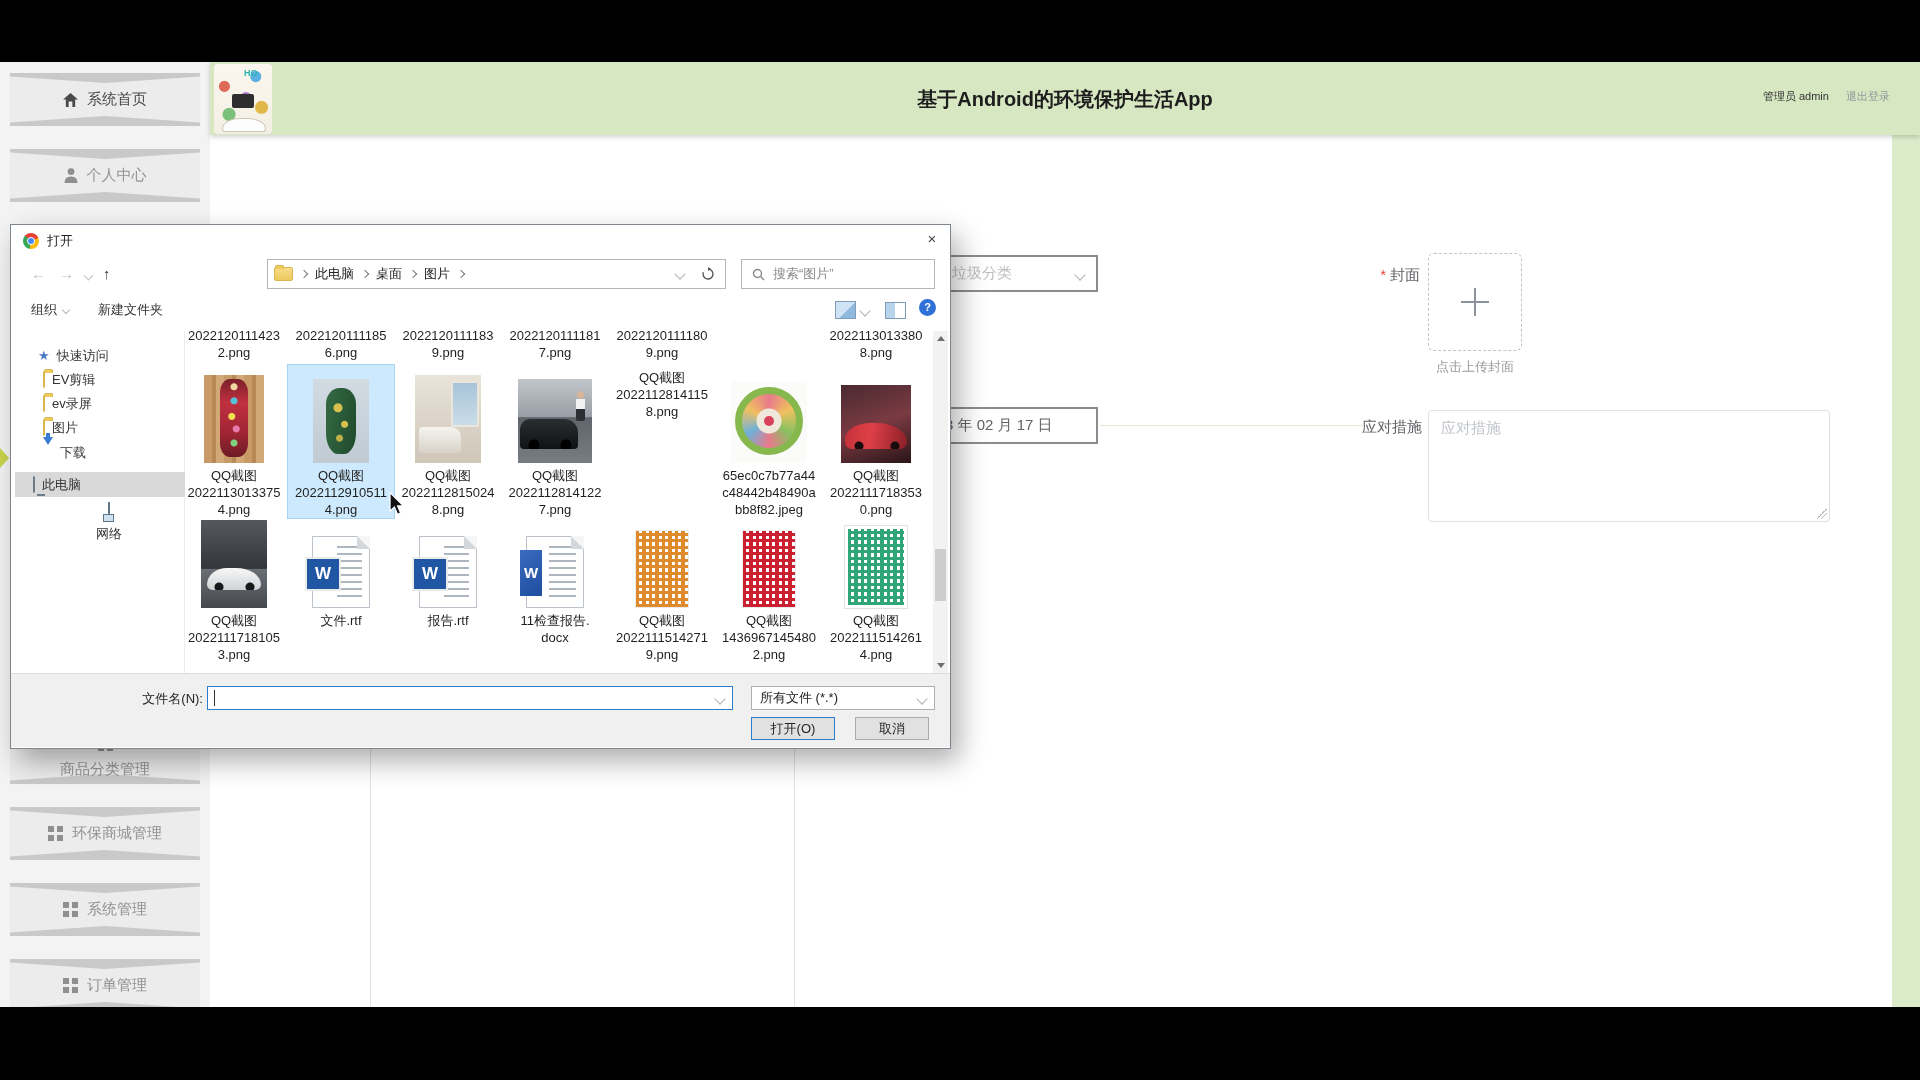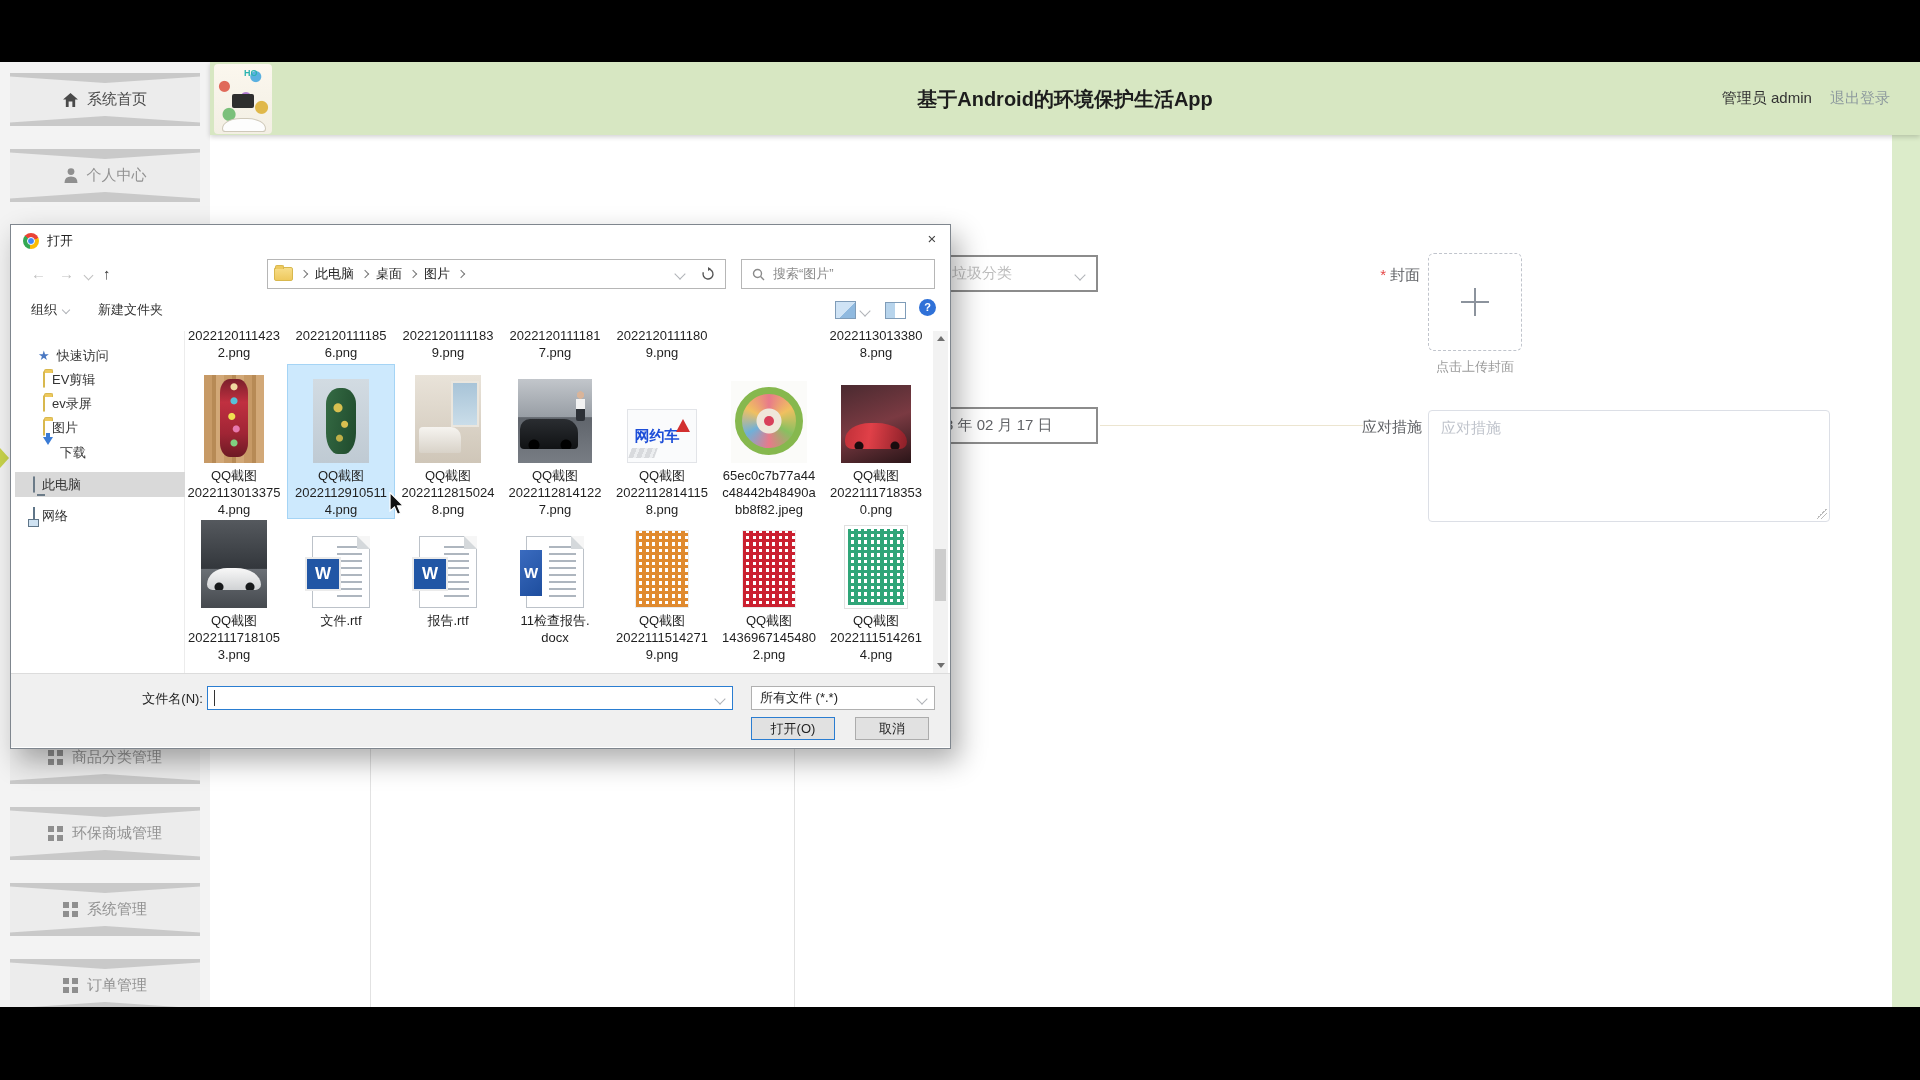--- a/index.html
+++ b/index.html
@@ -10,21 +10,21 @@
   
   .bar{position:absolute;left:0;width:1920px;background:#000;z-index:50;}
   .bar.top{top:0;height:62px;}
   .bar.bottom{top:1007px;height:73px;}
   .main-bg{left:210px;top:135px;width:1682px;height:872px;background:#fff;z-index:1;}
   .green-strip{left:1892px;top:135px;width:28px;height:872px;background:#dcecca;z-index:2;}
   .sidebar{left:0;top:62px;width:210px;height:945px;background:#f3f3f3;z-index:3;}
   .header{left:210px;top:62px;width:1710px;height:73px;background:#d7e7c2;z-index:4;
           box-shadow:0 2px 5px rgba(0,0,0,.18);}
   .page-title{position:absolute;left:0;right:0;top:24px;text-align:center;font-size:20px;font-weight:bold;color:#1d1d1d;}
-  .userbar{position:absolute;right:30px;top:27px;font-size:15px;color:#333;}
+  .userbar{position:absolute;right:30px;top:27px;font-size:11px;color:#333;}
   .userbar .logout{color:#8e9a9e;margin-left:14px;}
   .logo{position:absolute;left:4px;top:2px;width:58px;height:70px;background:
         radial-gradient(circle at 18% 32%, #e06a5a 0 5px, transparent 6px),
         radial-gradient(circle at 72% 18%, #5ab0e0 0 5px, transparent 6px),
         radial-gradient(circle at 82% 62%, #e0b84a 0 6px, transparent 7px),
         radial-gradient(circle at 26% 72%, #7ac07a 0 6px, transparent 7px),
         radial-gradient(circle at 55% 48%, #b07ad0 0 5px, transparent 6px),
         linear-gradient(#fbf7ee,#f3efe4);border-radius:4px;}
   .logo .board{position:absolute;left:18px;top:30px;width:22px;height:14px;background:#2e2e2e;border-radius:2px;}
   .logo .book{position:absolute;left:8px;bottom:2px;width:42px;height:12px;background:#fdfdfd;border:1px solid #cfc9ba;border-radius:50% 50% 4px 4px/90% 90% 4px 4px;}
@@ -244,21 +244,21 @@
         </div>
         <div class="ribbon" style="top: 87px;">
           <span class="rb-ic">
             <svg width="14" height="15" viewBox="0 0 14 15">
               <circle cx="7" cy="3.6" r="3.4" fill="#8f8f8f"></circle>
               <path d="M0.5 15 Q0.5 8.6 7 8.6 Q13.5 8.6 13.5 15 Z" fill="#8f8f8f"></path>
             </svg>
           </span>
           <span class="rb-label">个人中心</span>
         </div>
-        <div class="ribbon" style="top: 669px;">
+        <div class="ribbon" style="top: 669px; flex-direction: column;">
           <span class="rb-ic">
             <span class="grid-ic"></span>
           </span>
           <span class="rb-label">商品分类管理</span>
         </div>
         <div class="ribbon" style="top: 745px;">
           <span class="rb-ic">
             <span class="grid-ic"></span>
           </span>
           <span class="rb-label">环保商城管理</span>
@@ -383,21 +383,21 @@
           <span class="lbl">图片</span>
         </div>
         <div class="navrow" style="top: 215px; padding-left: 28px;">
           <span><span class="dl-ic"></span></span>
           <span class="lbl">下载</span>
         </div>
         <div class="navrow sel" style="top: 247px; padding-left: 18px;">
           <span><span class="pc-ic"></span></span>
           <span class="lbl">此电脑</span>
         </div>
-        <div class="navrow" style="top: 278px; padding-left: 18px;">
+        <div class="navrow" style="top: 278px; padding-left: 18px; flex-direction: column;">
           <span><span class="net-ic"></span></span>
           <span class="lbl">网络</span>
         </div>
       </div>
     <div id="dlg-files">
         <div class="pcol" style="left: 170px; top: 102px;">
           <div>2022120111423</div>
           <div>2.png</div>
         </div>
         <div class="pcol" style="left: 277px; top: 102px;">
@@ -454,25 +454,20 @@
           <div class="thumbzone" style="height: 98px;">
             <div class="th t-blackcar"></div>
           </div>
           <div class="flabel">
             <div>QQ截图</div>
             <div>2022112814122</div>
             <div>7.png</div>
           </div>
         </div>
         <div class="fitem" style="left: 598px; top: 140px;">
-          <div class="thumbzone" style="height: 98px;">
-            <div class="th t-sign">
-              <span class="sign-text">网约车</span>
-            </div>
-          </div>
           <div class="flabel">
             <div>QQ截图</div>
             <div>2022112814115</div>
             <div>8.png</div>
           </div>
         </div>
         <div class="fitem" style="left: 705px; top: 140px;">
           <div class="thumbzone" style="height: 98px;">
             <div class="th t-food"></div>
           </div>

